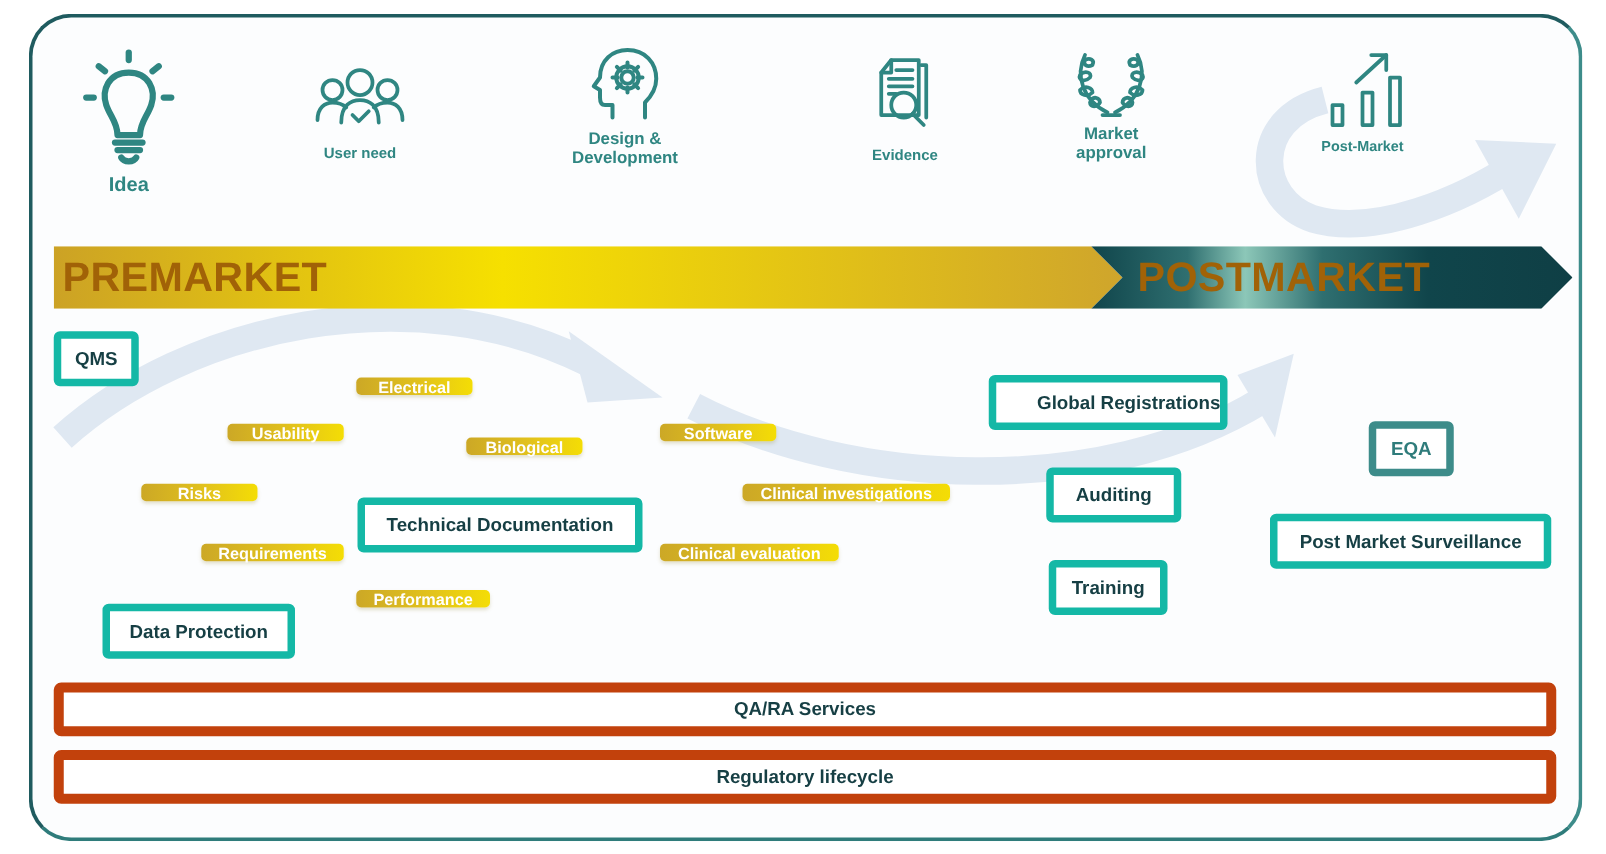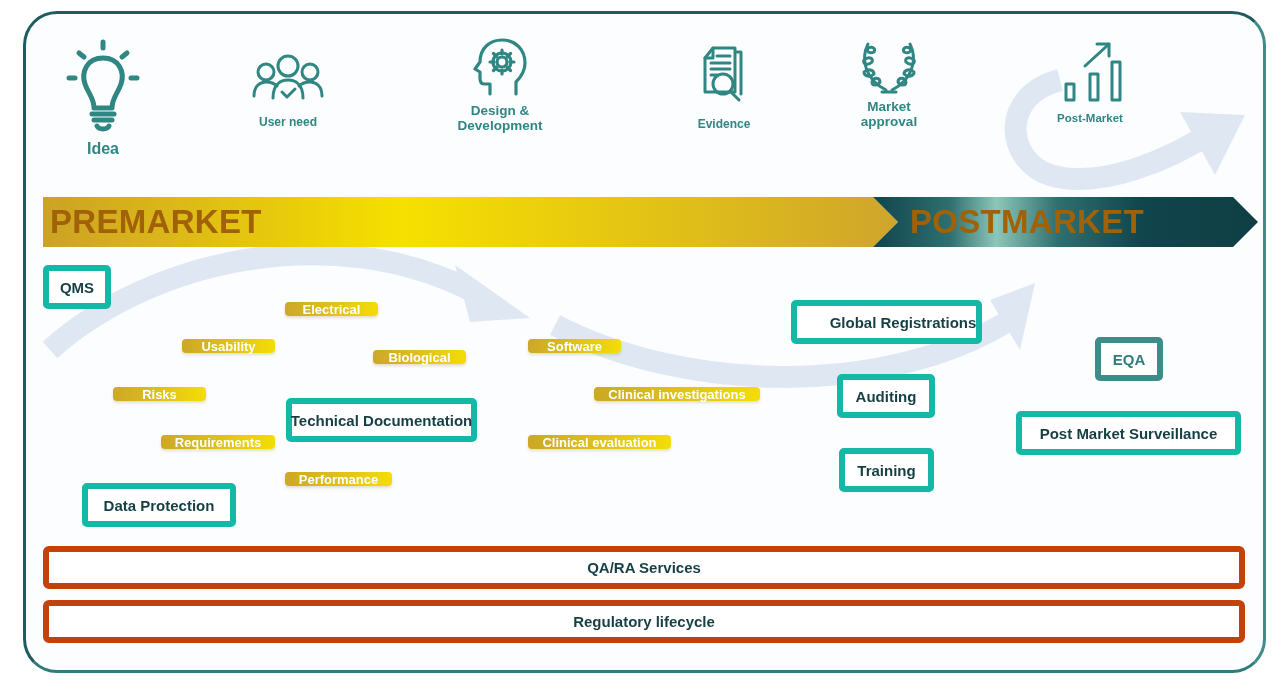--- a/index.html
+++ b/index.html
@@ -35,21 +35,21 @@
   .chip {
     position: absolute; height: 14px; border-radius: 4px;
     background: linear-gradient(90deg, #cca826 0%, #e2c21c 55%, #f4dd05 100%);
     box-shadow: 0 2px 3px rgba(150,140,60,0.25);
     color: #ffffff; font-weight: bold; font-size: 13px;
     display: flex; align-items: center; justify-content: center; white-space: nowrap;
   }
 
   .wide-box {
     position: absolute; left: 43px; width: 1202px; height: 43px;
-    border: 6px solid #c2410c; border-radius: 6px; background: #ffffff;
+    border: 8px solid #c2410c; border-radius: 6px; background: #ffffff;
     color: #163f44; font-weight: bold; font-size: 15px;
     display: flex; align-items: center; justify-content: center;
   }
 </style>
 </head>
 <body>
 
 <div class="frame"></div>
 
 <svg class="swoosh" viewBox="0 0 1285 683">
@@ -177,24 +177,24 @@
       <stop offset="1" stop-color="#0f3f45"></stop>
     </linearGradient>
   </defs>
   <polygon points="0,0 830,0 855,25 830,50 0,50" fill="url(#goldGrad)"></polygon>
   <polygon points="830,0 1190,0 1215,25 1190,50 830,50 855,25" fill="url(#tealGrad)"></polygon>
 </svg>
 <div class="banner-text" style="left:50px;">PREMARKET</div>
 <div class="banner-text" style="left:910px;">POSTMARKET</div>
 
 <div class="outline-box" style="left:43px; top:265px; width:68px; height:44px;">QMS</div>
-<div class="outline-box" style="left:286px; top:398px; width:191px; height:44px;">Technical Documentation</div>
+<div class="outline-box" style="left:286px; top:398px; width:228px; height:44px;">Technical Documentation</div>
 <div class="outline-box" style="left:82px; top:483px; width:154px; height:44px;">Data Protection</div>
 <div class="outline-box" style="left:791px; top:300px; width:191px; height:44px;padding-left:33px;">Global Registrations</div>
-<div class="outline-box" style="left:837px; top:374px; width:98px; height:44px;">Auditing</div>
+<div class="outline-box" style="left:837px; top:374px; width:108px; height:44px;">Auditing</div>
 <div class="outline-box" style="left:839px; top:448px; width:95px; height:44px;">Training</div>
 <div class="outline-box teal" style="left:1095px; top:337px; width:68px; height:44px;">EQA</div>
 <div class="outline-box" style="left:1016px; top:411px; width:225px; height:44px;">Post Market Surveillance</div>
 
 <div class="chip" style="left:285px; top:302px; width:93px;">Electrical</div>
 <div class="chip" style="left:182px; top:339px; width:93px;">Usability</div>
 <div class="chip" style="left:355px; top:350px; width:93px;margin-left:18px;">Biological</div>
 <div class="chip" style="left:113px; top:387px; width:93px;">Risks</div>
 <div class="chip" style="left:161px; top:435px; width:114px;">Requirements</div>
 <div class="chip" style="left:285px; top:472px; width:107px;">Performance</div>

